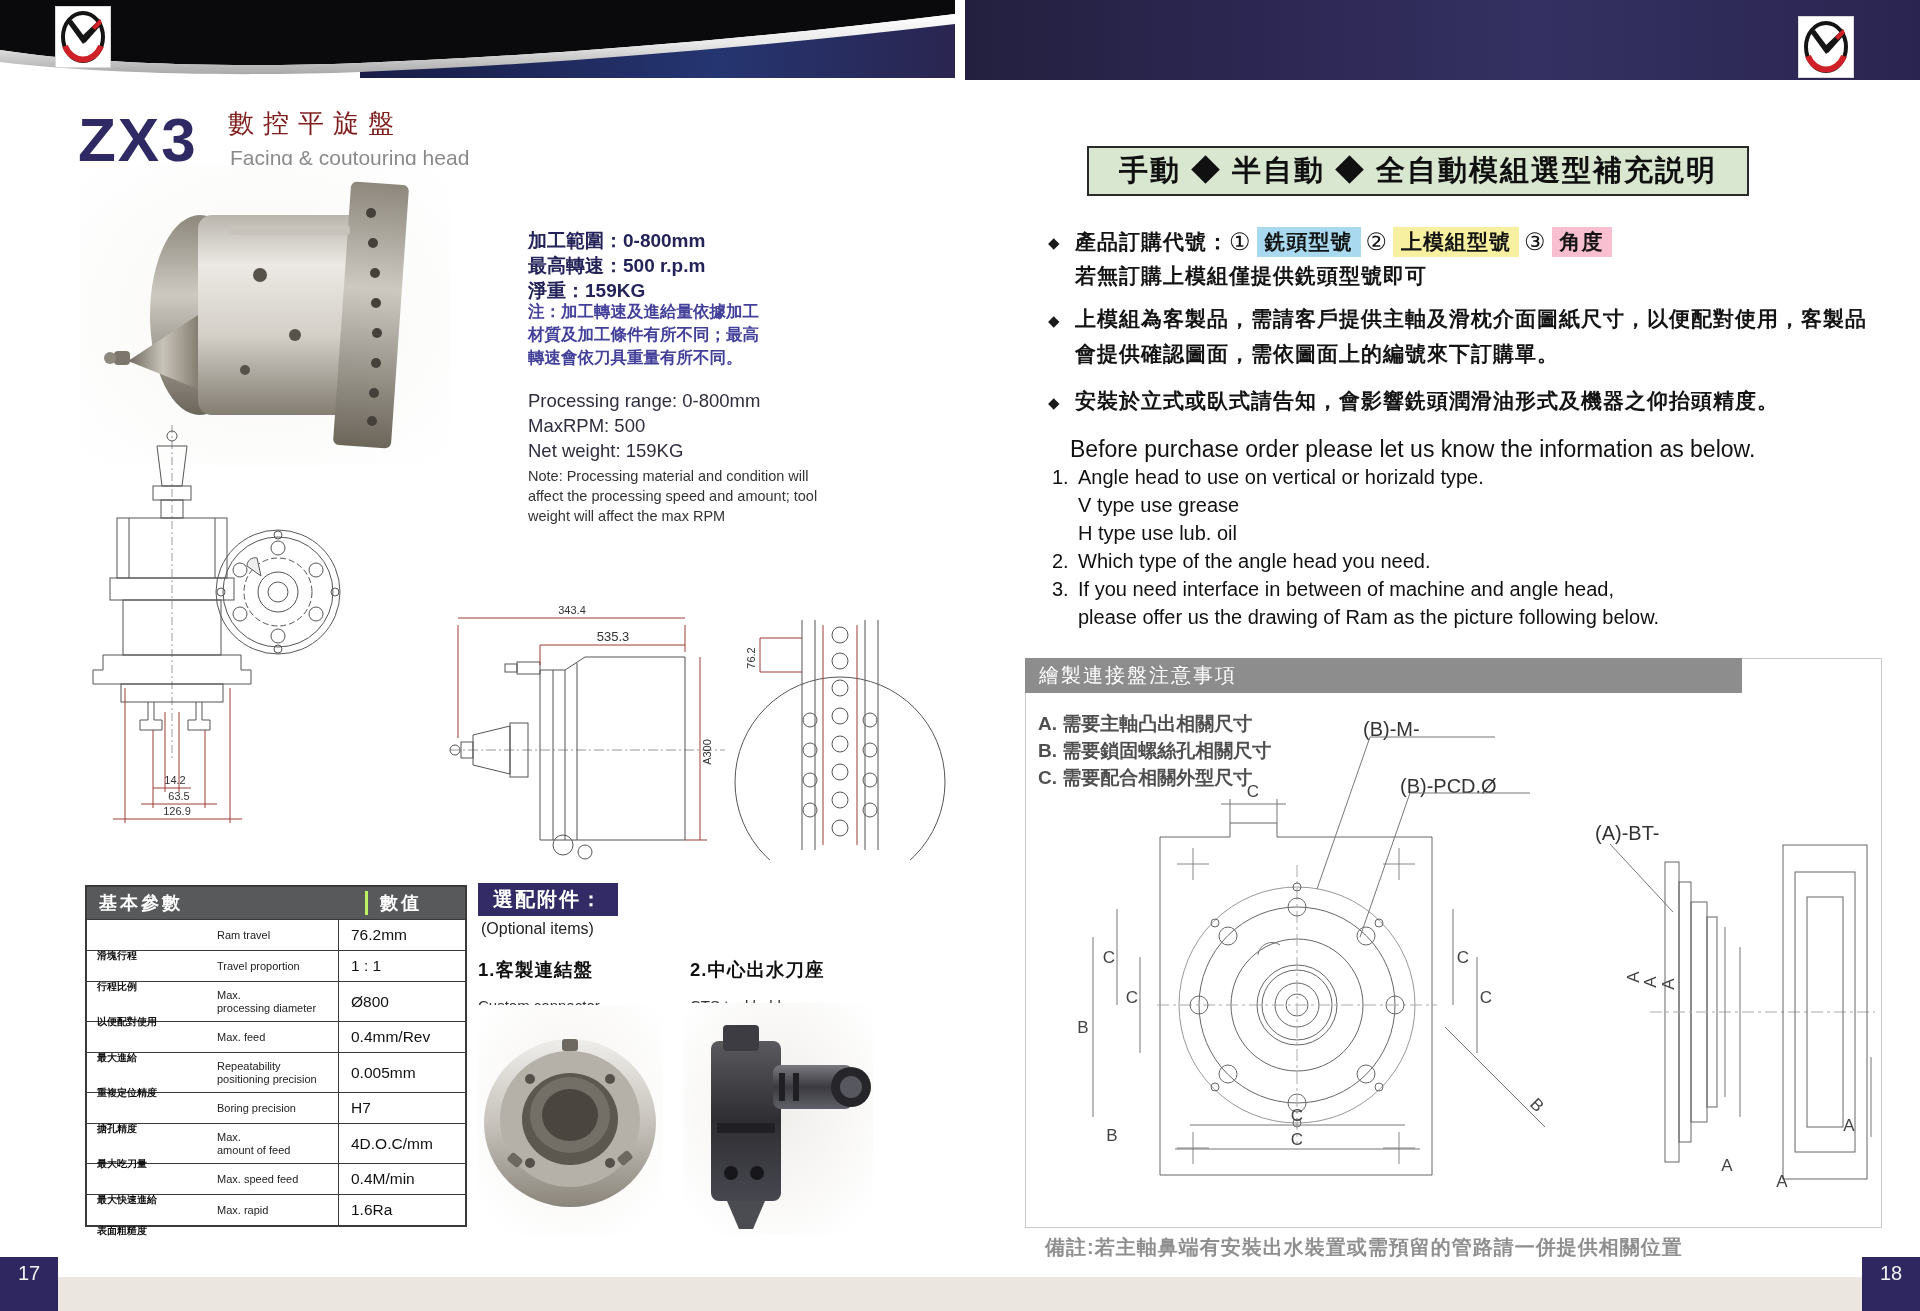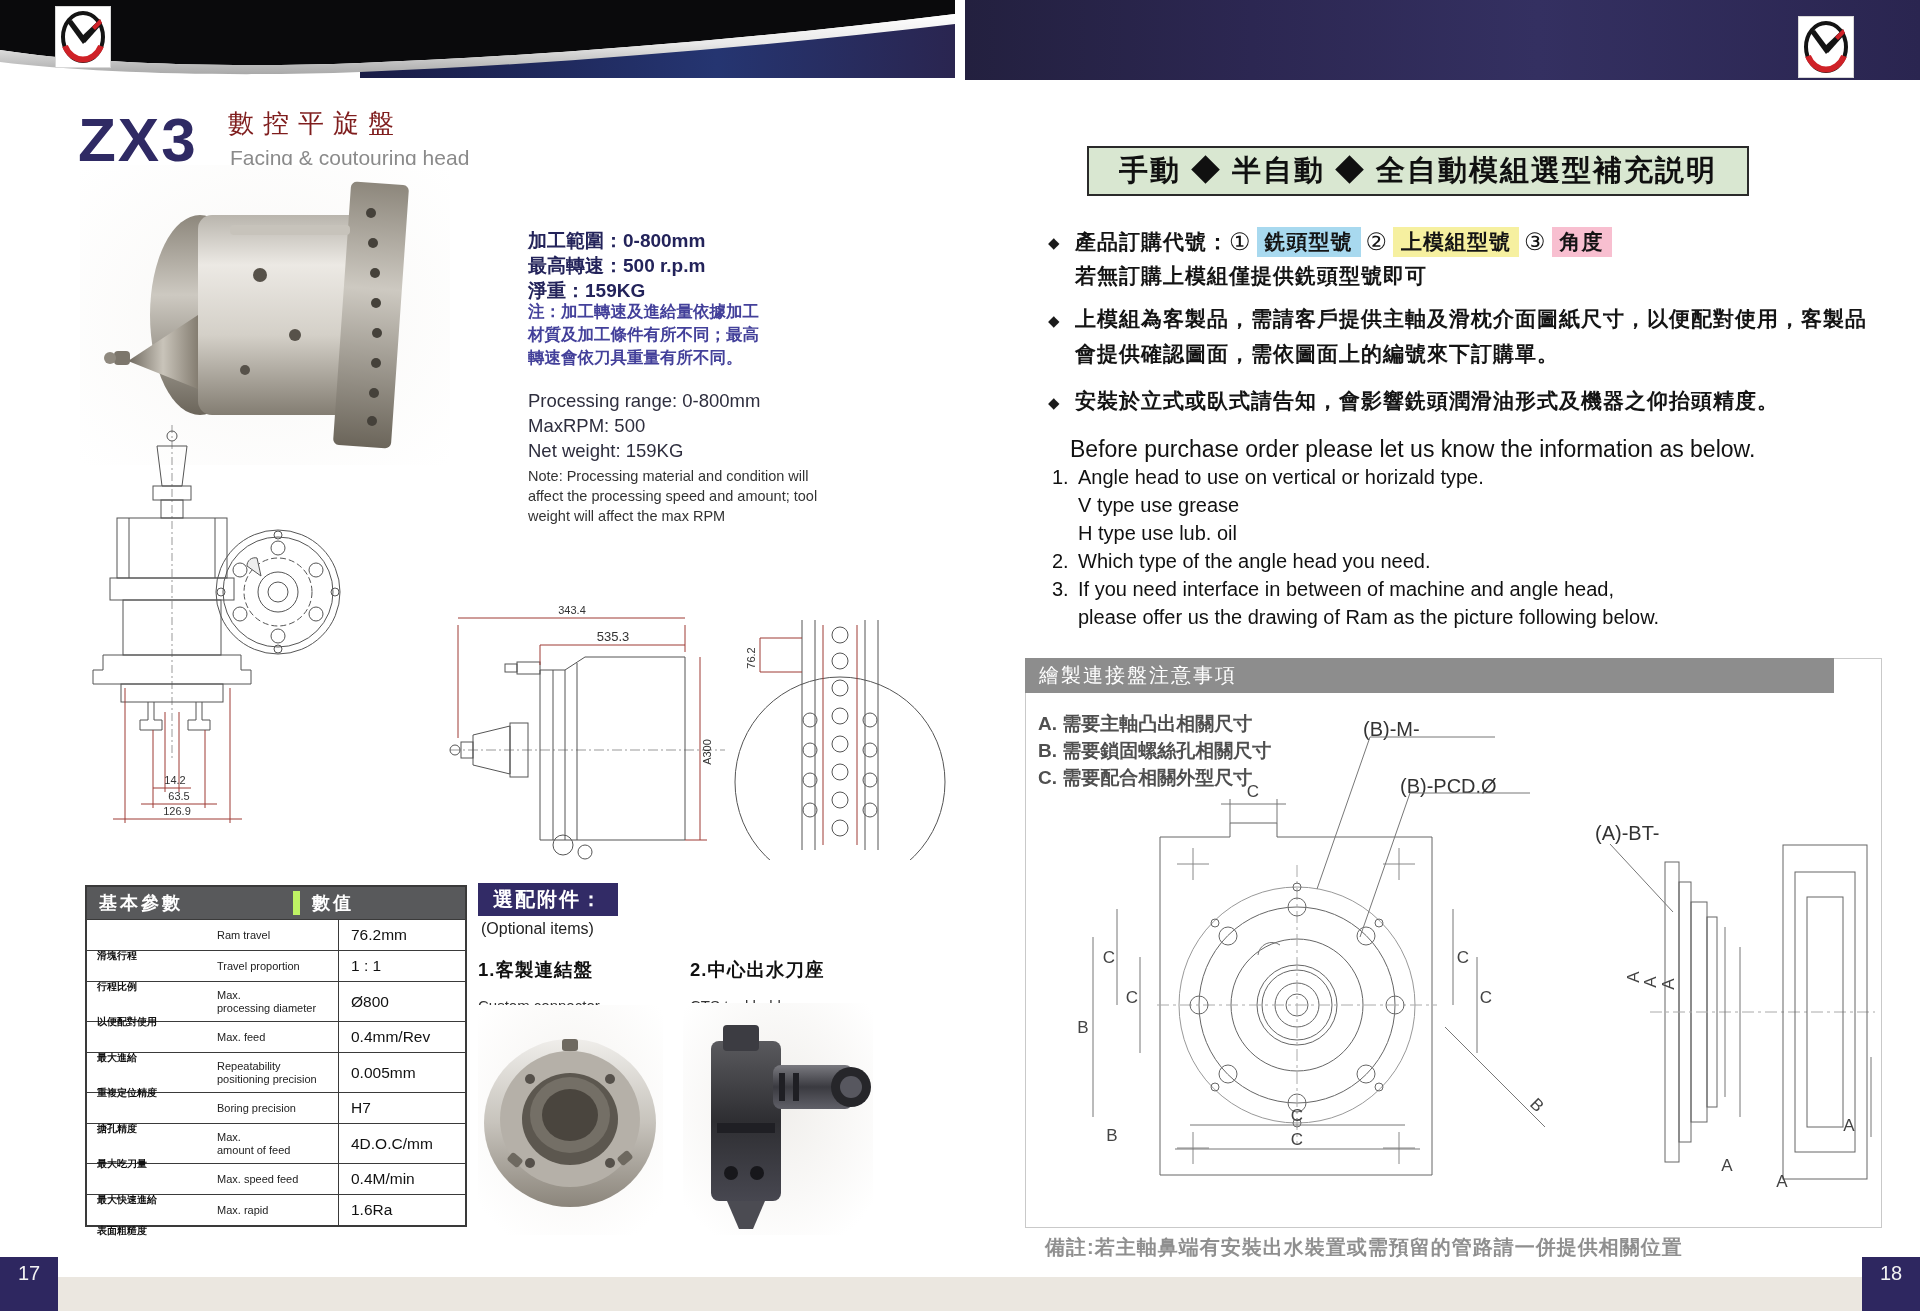--- a/index.html
+++ b/index.html
@@ -21,21 +21,21 @@
 
   
   .spec-zh{left:528px;top:228px;width:300px;font-size:19px;font-weight:700;color:#23235a;line-height:25px;}
   .spec-note-zh{left:528px;top:300px;width:310px;font-size:16.5px;font-weight:700;color:#43409a;line-height:23px;}
   .spec-en{left:528px;top:388px;width:300px;font-size:18.5px;color:#2e2e3e;line-height:25px;}
   .spec-note-en{left:528px;top:466px;width:320px;font-size:14.5px;color:#333;line-height:20px;}
 
   
   .ptable{left:85px;top:885px;width:378px;border:2px solid #3a3a3a;background:#fff;}
   .ptable .th{display:flex;background:#58595b;color:#fff;height:32px;align-items:center;}
-  .ptable .th .c1{width:213px;padding-left:12px;font-size:18px;font-weight:700;letter-spacing:3px;border-right:7px solid #bef264;box-sizing:border-box;}
+  .ptable .th .c1{width:281px;padding-left:12px;font-size:18px;font-weight:700;letter-spacing:3px;border-right:3px solid #bef264;box-sizing:border-box;}
   .ptable .th .c2{flex:1;padding-left:12px;font-size:18px;font-weight:700;letter-spacing:3px;}
   .tr{display:flex;border-top:1px solid #3a3a3a;height:30px;align-items:center;}
   .tr.tall{height:39px;}
   .tr .zh{width:120px;padding-left:10px;font-size:10px;font-weight:700;color:#111;margin-top:41px;}
   .tr .en{width:121px;font-size:11px;color:#222;line-height:12.5px;white-space:pre-line;}
   .tr .val{flex:1;border-left:1px solid #3a3a3a;align-self:stretch;display:flex;align-items:center;
            padding-left:12px;font-size:15.5px;color:#111;}
 
   
   .opt-box{left:478px;top:883px;width:140px;height:33px;background:#322b66;color:#fff;
@@ -51,21 +51,21 @@
   .zh-bullet{position:absolute;font-size:21px;font-weight:700;color:#141414;letter-spacing:1px;}
   .chip{display:inline-block;padding:1px 8px;margin:0 5px;}
   .chip.blue{background:#a8d9ef;}
   .chip.yellow{background:#f6f0a0;}
   .chip.pink{background:#f8bfd0;}
   .circled{font-weight:400;font-size:24px;vertical-align:-1px;}
   .en-head{left:1070px;top:436px;font-size:23px;color:#111;}
   .en-item{position:absolute;font-size:20px;color:#111;}
   .en-item .n{display:inline-block;width:26px;}
   .gbox{left:1025px;top:658px;width:857px;height:570px;border:1px solid #c9c9c9;background:#fff;box-sizing:border-box;}
-  .gbox-title{left:1025px;top:658px;width:809px;height:35px;background:#8d8d8d;color:#fff;
+  .gbox-title{left:1025px;top:658px;width:717px;height:35px;background:#8d8d8d;color:#fff;
     display:flex;align-items:center;padding-left:14px;box-sizing:border-box;font-size:20px;letter-spacing:2px;}
   .abc-note{left:1038px;top:710px;font-size:19px;font-weight:600;color:#4f4f4f;line-height:27px;}
   .lead-lbl{position:absolute;font-size:20px;color:#333;}
   .footnote{left:1045px;top:1234px;font-size:20px;font-weight:700;color:#8f8f8f;letter-spacing:1px;}
 
   
   .beige-bar{left:0;top:1277px;width:1920px;height:34px;background:#ebe7e0;}
   .pg-sq{width:58px;height:54px;background:#2e2760;color:#f2f2f2;font-size:20px;
     display:flex;justify-content:center;padding-top:5px;box-sizing:border-box;}
   .pg-left{left:0;top:1257px;}

